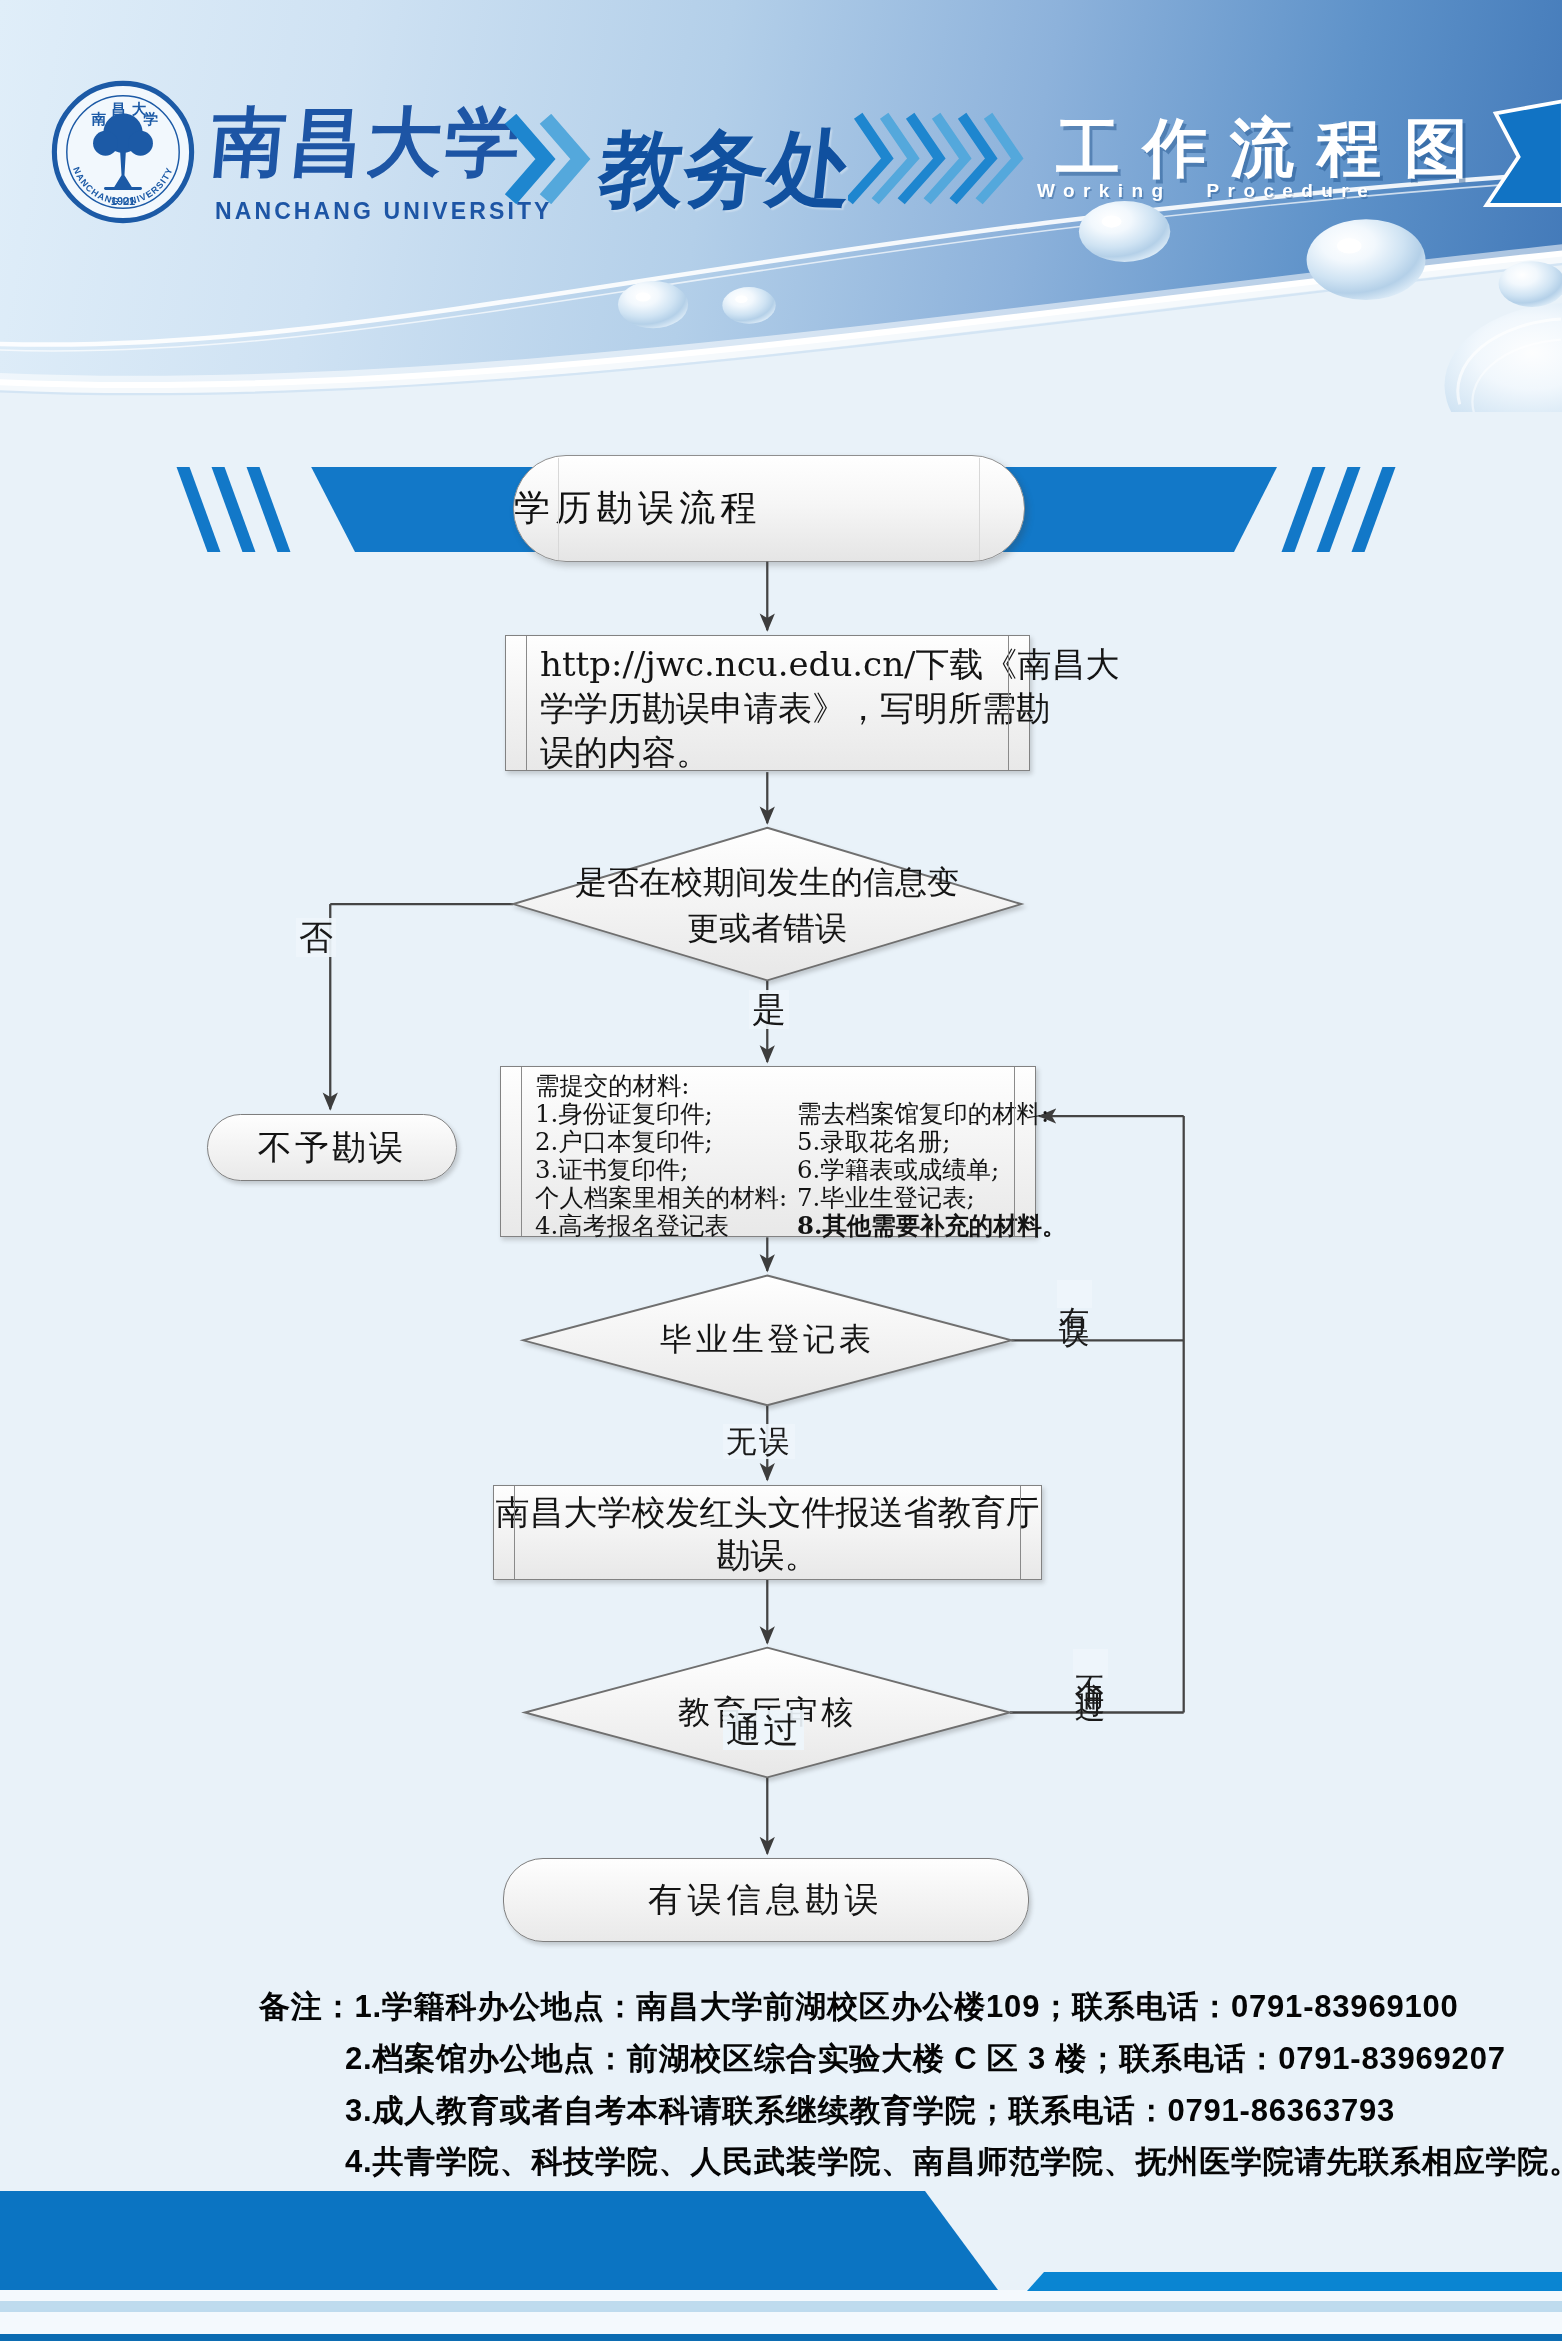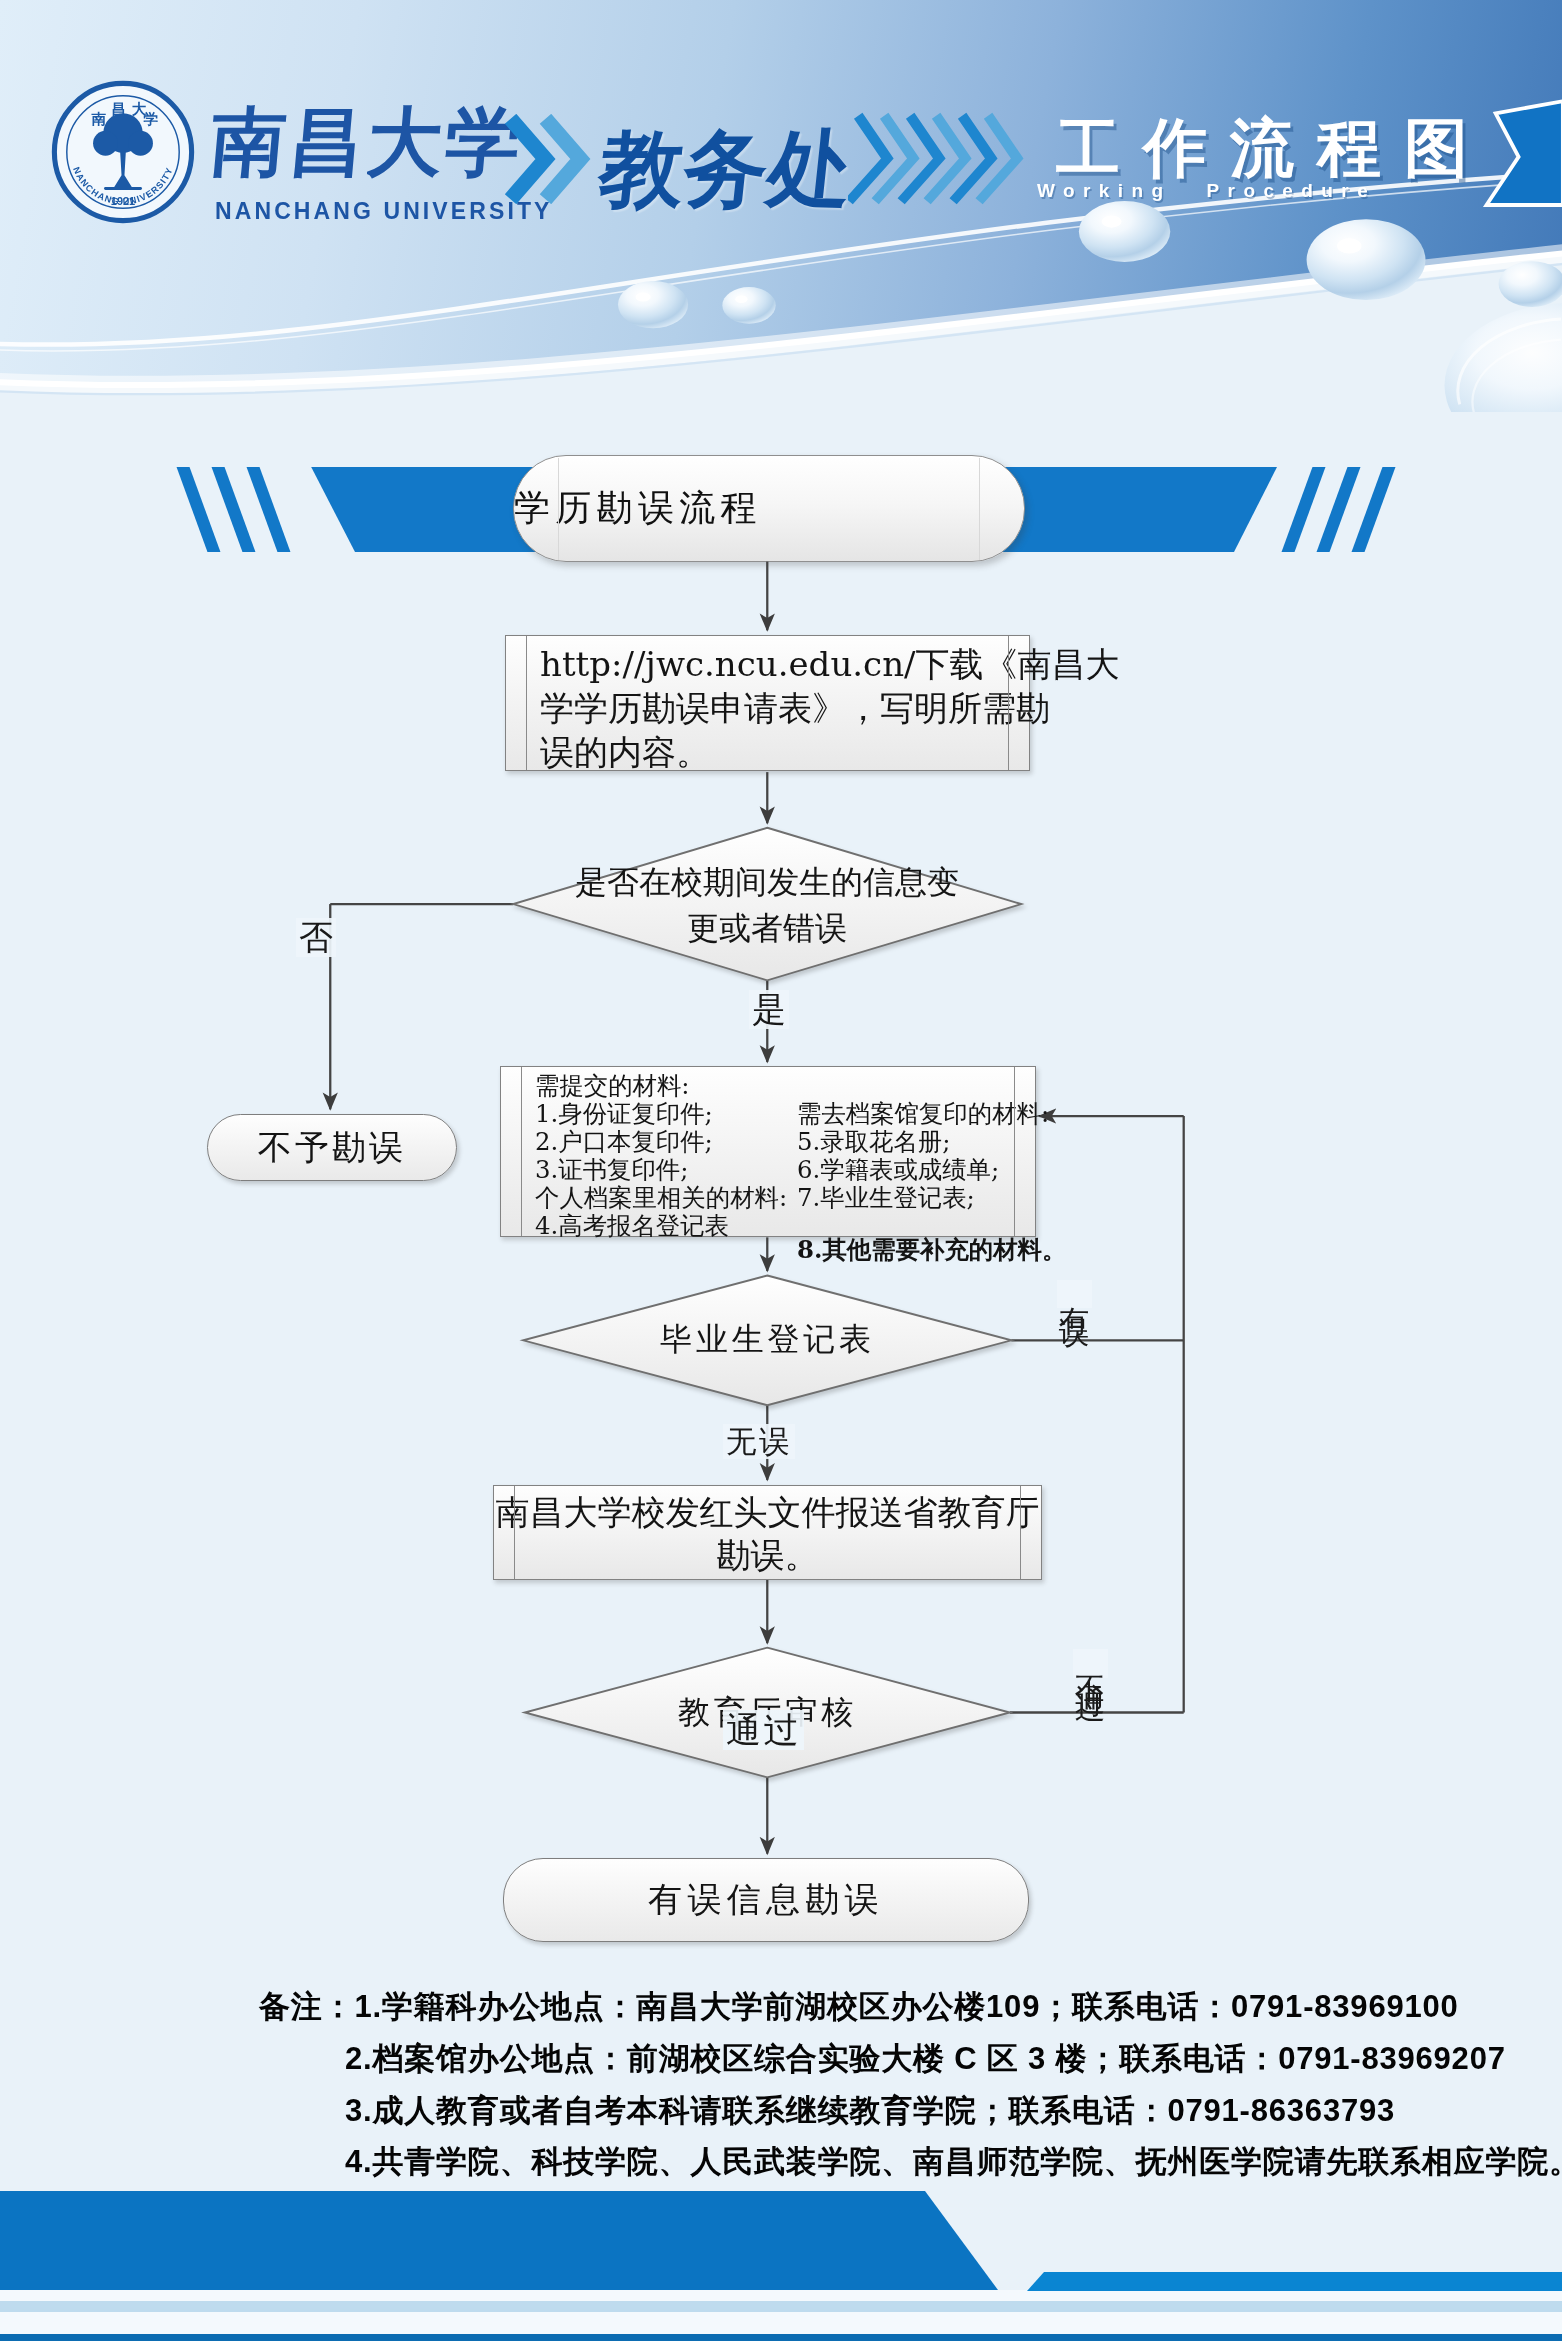--- a/index.html
+++ b/index.html
@@ -234,21 +234,21 @@
       <div>2.户口本复印件;</div>
       <div>3.证书复印件;</div>
       <div>个人档案里相关的材料:</div>
       <div>4.高考报名登记表</div>
     </div>
     <div class="mcol" style="position:absolute;left:296px;top:33px;">
       <div>需去档案馆复印的材料:</div>
       <div>5.录取花名册;</div>
       <div>6.学籍表或成绩单;</div>
       <div>7.毕业生登记表;</div>
-      <div style="font-weight:bold;margin-top:24px;">8.其他需要补充的材料。</div>
+      <div style="font-weight:bold;">8.其他需要补充的材料。</div>
     </div>
   </div>
 
   <div class="dtext" style="left:577px;top:1314px;width:381px;height:52px;font-size:32px;letter-spacing:3.8px;">
     <div>毕业生登记表</div>
   </div>
 
   <div class="flab vert" style="left:1057px;top:1280px;font-size:30.5px;">有误</div>
   <div class="flab" style="left:723px;top:1424px;font-size:30.5px;letter-spacing:2.3px;">无误</div>
 

